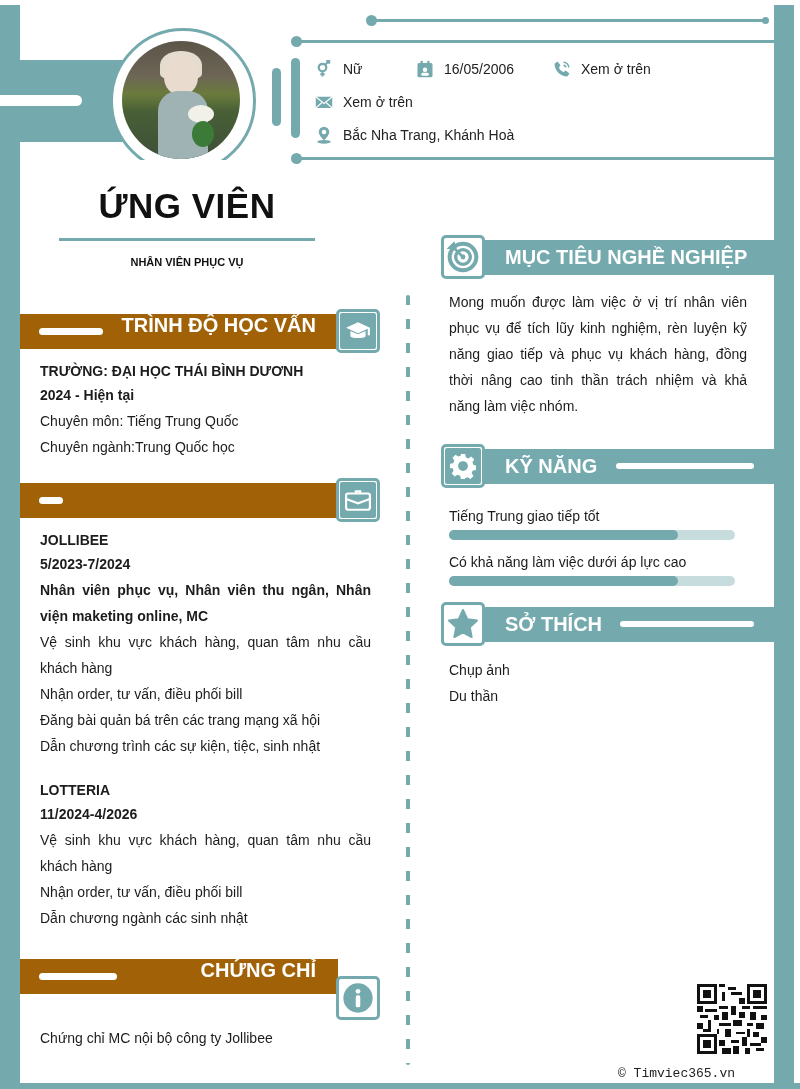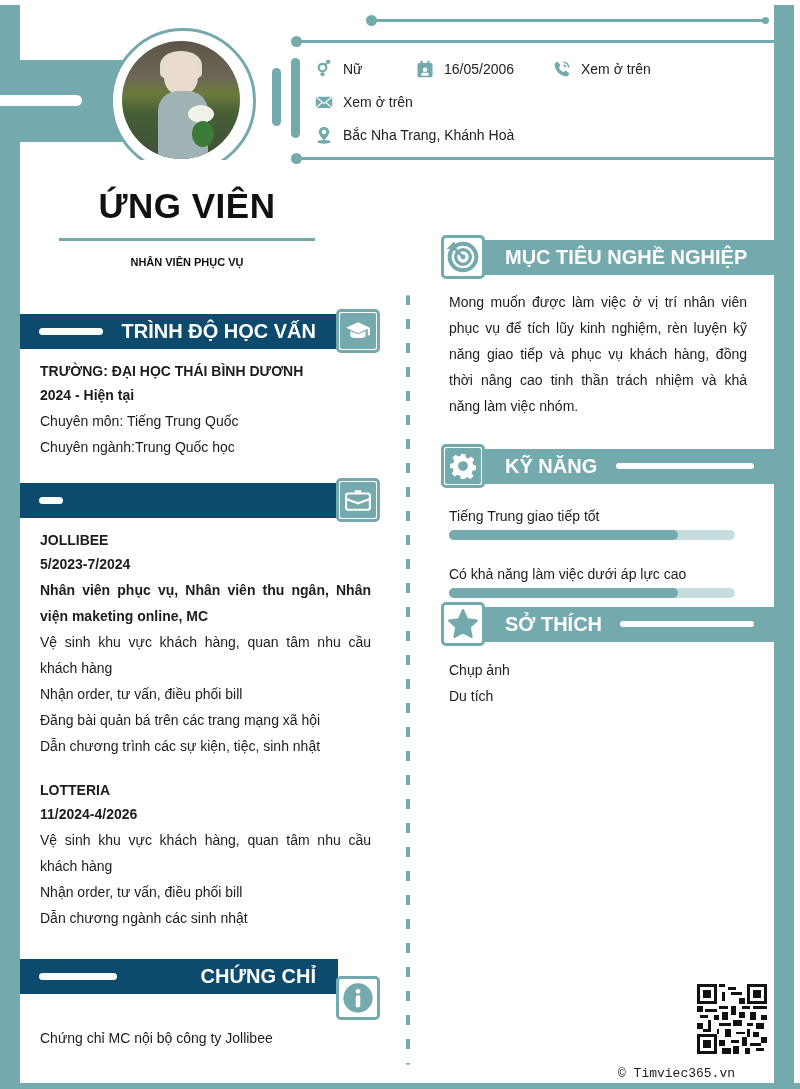--- a/index.html
+++ b/index.html
@@ -31,21 +31,21 @@
   .info svg { width:18px; height:18px; margin-right:10px; fill:#74a9ad; }
 
   .name { left:20px; top:186px; width:334px; text-align:center; font-size:35px; font-weight:bold; color:#111; letter-spacing:0.5px; }
   .name-line { left:59px; top:238px; width:256px; height:3px; background:#74a9ad; }
   .role { left:20px; top:256px; width:334px; text-align:center; font-size:11px; font-weight:bold; color:#111; }
 
   .dash-col { left:406px; top:295px; width:4px; height:770px;
     background: repeating-linear-gradient(180deg, #74a9ad 0 10px, transparent 10px 24px); border-radius:2px; }
 
   
-  .sec-l { left:20px; height:35px; width:318px; background:#0c4a6e; color:#fff; font-weight:bold; font-size:20px; display:flex; align-items:center; justify-content:flex-end; padding-right:22px; }
+  .sec-l { left:20px; height:35px; width:318px; background:#a16207; color:#fff; font-weight:bold; font-size:20px; display:flex; justify-content:flex-end; padding-right:22px; }
   .sec-l .wbar { position:absolute; top:14px; height:7px; background:#fff; border-radius:4px; }
   .sec-r { left:484px; height:35px; width:290px; background:#74a9ad; color:#fff; font-weight:bold; font-size:20px; display:flex; align-items:center; padding-left:21px; }
   .sec-r .wbar { position:absolute; top:14px; height:6px; background:#fff; border-radius:3px; }
   .ibox { width:44px; height:44px; border:3px solid #74a9ad; border-radius:5px; background:#fff; display:flex; align-items:center; justify-content:center; }
   .ibox-inner { width:36px; height:36px; background:#74a9ad; border-radius:2px; display:flex; align-items:center; justify-content:center; }
   .ibox svg { width:26px; height:26px; fill:#fff; }
 
   .txt { font-size:14px; line-height:26px; color:#1c1c1c; }
   .b { font-weight:bold; }
   .just { text-align:justify; }
@@ -220,40 +220,40 @@
         <circle cx="12" cy="12" r="4.5" fill="#74a9ad" stroke="#fff" stroke-width="0"></circle>
         <circle cx="12" cy="12" r="4" fill="#74a9ad"></circle>
       </svg>
   </div>
 </div>
 <div class="abs" style="left:449px;top:503px;width:286px;">
   <div class="txt">Tiếng Trung giao tiếp tốt</div>
   <div class="skill-bar" style="margin-top:1px;">
       <div class="skill-fill" style="width:80%;"></div>
     </div>
-  <div class="txt" style="margin-top:21px;">Có khả năng làm việc dưới áp lực cao</div>
+  <div class="txt" style="margin-top:9px;">Có khả năng làm việc dưới áp lực cao</div>
   <div class="skill-bar" style="margin-top:1px;">
       <div class="skill-fill" style="width:80%;"></div>
     </div>
 </div>
 
 <div class="abs sec-r" style="top:607px;">
   <span>SỞ THÍCH</span>
   <div class="wbar" style="left:136px;width:134px;"></div>
 </div>
 <div class="abs ibox" style="left:441px;top:602px;">
   <div class="ibox-inner" style="background:#fff;">
     <svg viewBox="0 0 24 24" style="width:32px;height:32px;fill:#74a9ad;">
         <path d="M12 1.5l3.2 6.9 7.3.9-5.4 5.1 1.4 7.4L12 18.2l-6.5 3.6 1.4-7.4-5.4-5.1 7.3-.9z" stroke="#74a9ad" stroke-width="1.5" stroke-linejoin="round"></path>
       </svg>
   </div>
 </div>
 <div class="abs" style="left:449px;top:657px;">
   <div class="txt">Chụp ảnh</div>
-  <div class="txt">Du tích</div>
+  <div class="txt">Du thần</div>
 </div>
 
 <svg class="abs qr" viewBox="0 0 25 25" shape-rendering="crispEdges">
   <rect width="25" height="25" fill="#fff"></rect>
   <g fill="#111">
     <rect x="0" y="0" width="7" height="7"></rect>
       <rect x="1" y="1" width="5" height="5" fill="#fff"></rect>
       <rect x="2" y="2" width="3" height="3"></rect>
     <rect x="18" y="0" width="7" height="7"></rect>
       <rect x="19" y="1" width="5" height="5" fill="#fff"></rect>

